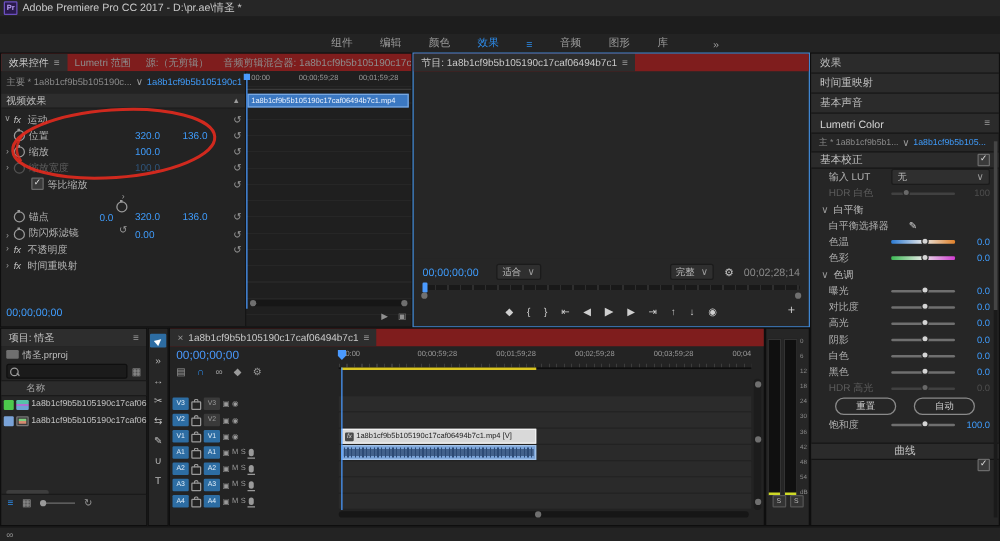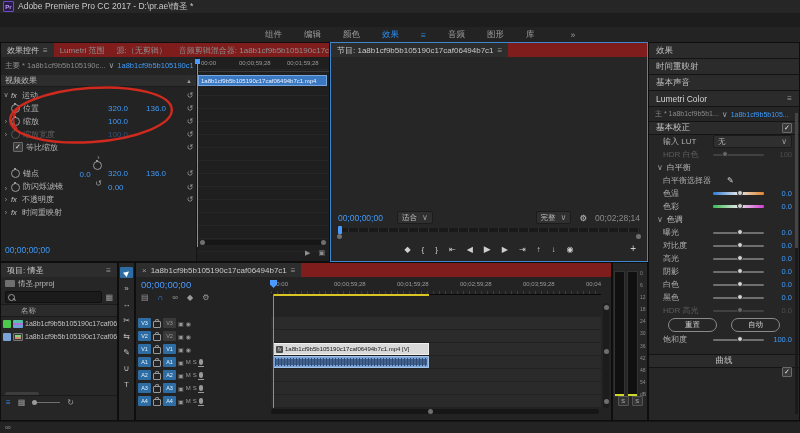--- a/index.html
+++ b/index.html
@@ -259,21 +259,21 @@
           <span class="reset">↺</span>
         </div>
         <div class="erow disabled" style="top:71px;">
           <span class="tw">›</span>
           <span class="sw"></span>
           <span class="lbl">缩放宽度</span>
           <span class="v">100.0</span>
           <span class="v"></span>
           <span class="reset">↺</span>
         </div>
-        <div class="erow" style="top:84px;padding-left:12px;box-sizing:border-box;">
+        <div class="erow" style="top:84px;padding-left:24px;box-sizing:border-box;">
           <span class="cbx on"></span>
           <span class="lbl">等比缩放</span>
           <span class="reset">↺</span>
         </div>
         <div class="erow" style="top:97px;flex-direction:column;">
           <span class="tw">›</span>
           <span class="sw"></span>
           <span class="lbl">旋转</span>
           <span class="v">0.0</span>
           <span class="v"></span>

